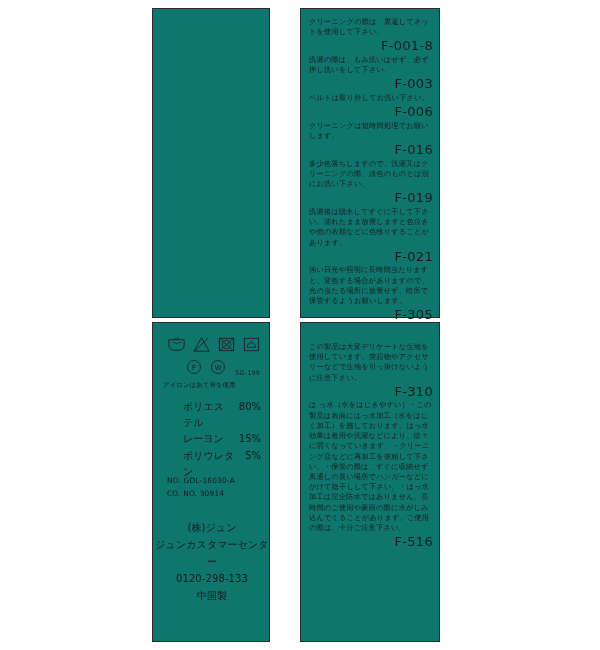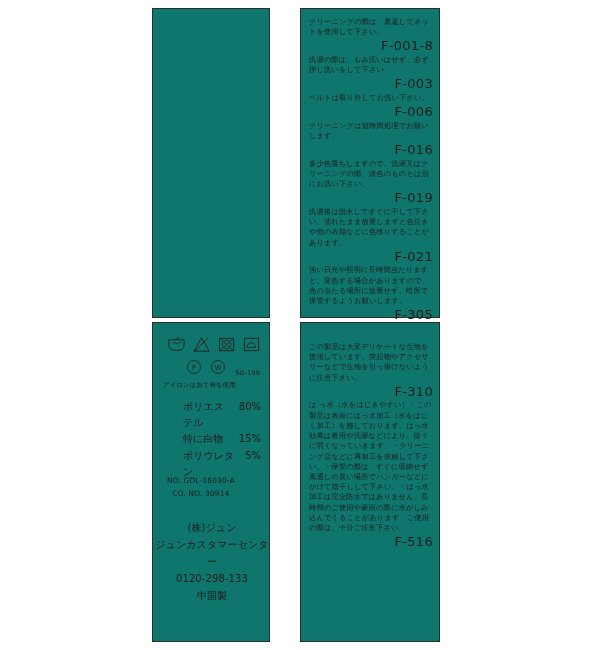--- a/index.html
+++ b/index.html
@@ -126,21 +126,20 @@
   .fabric .row .v { padding-left: 6px; }
 
   
   .ident {
     position: absolute;
     left: 14px;
     top: 152px;
     font-size: 7.4px;
     line-height: 1.75;
     letter-spacing: 0.2px;
-    text-align: center;
   }
   .company {
     position: absolute;
     left: 0px;
     top: 196px;
     width: 118px;
     text-align: center;
     font-size: 10px;
     line-height: 1.7;
     letter-spacing: 0.1px;
@@ -207,21 +206,21 @@
 
     <div class="iron-note">アイロンはあて布を使用</div>
     <div class="sg-code">SG-199</div>
 
     <div class="fabric">
       <div class="row">
         <span>ポリエステル</span>
         <span class="v">80%</span>
       </div>
       <div class="row">
-        <span>特に白物</span>
+        <span>レーヨン</span>
         <span class="v">15%</span>
       </div>
       <div class="row">
         <span>ポリウレタン</span>
         <span class="v">5%</span>
       </div>
     </div>
 
     <div class="ident">
       <div>NO. GDL-16030-A</div>

